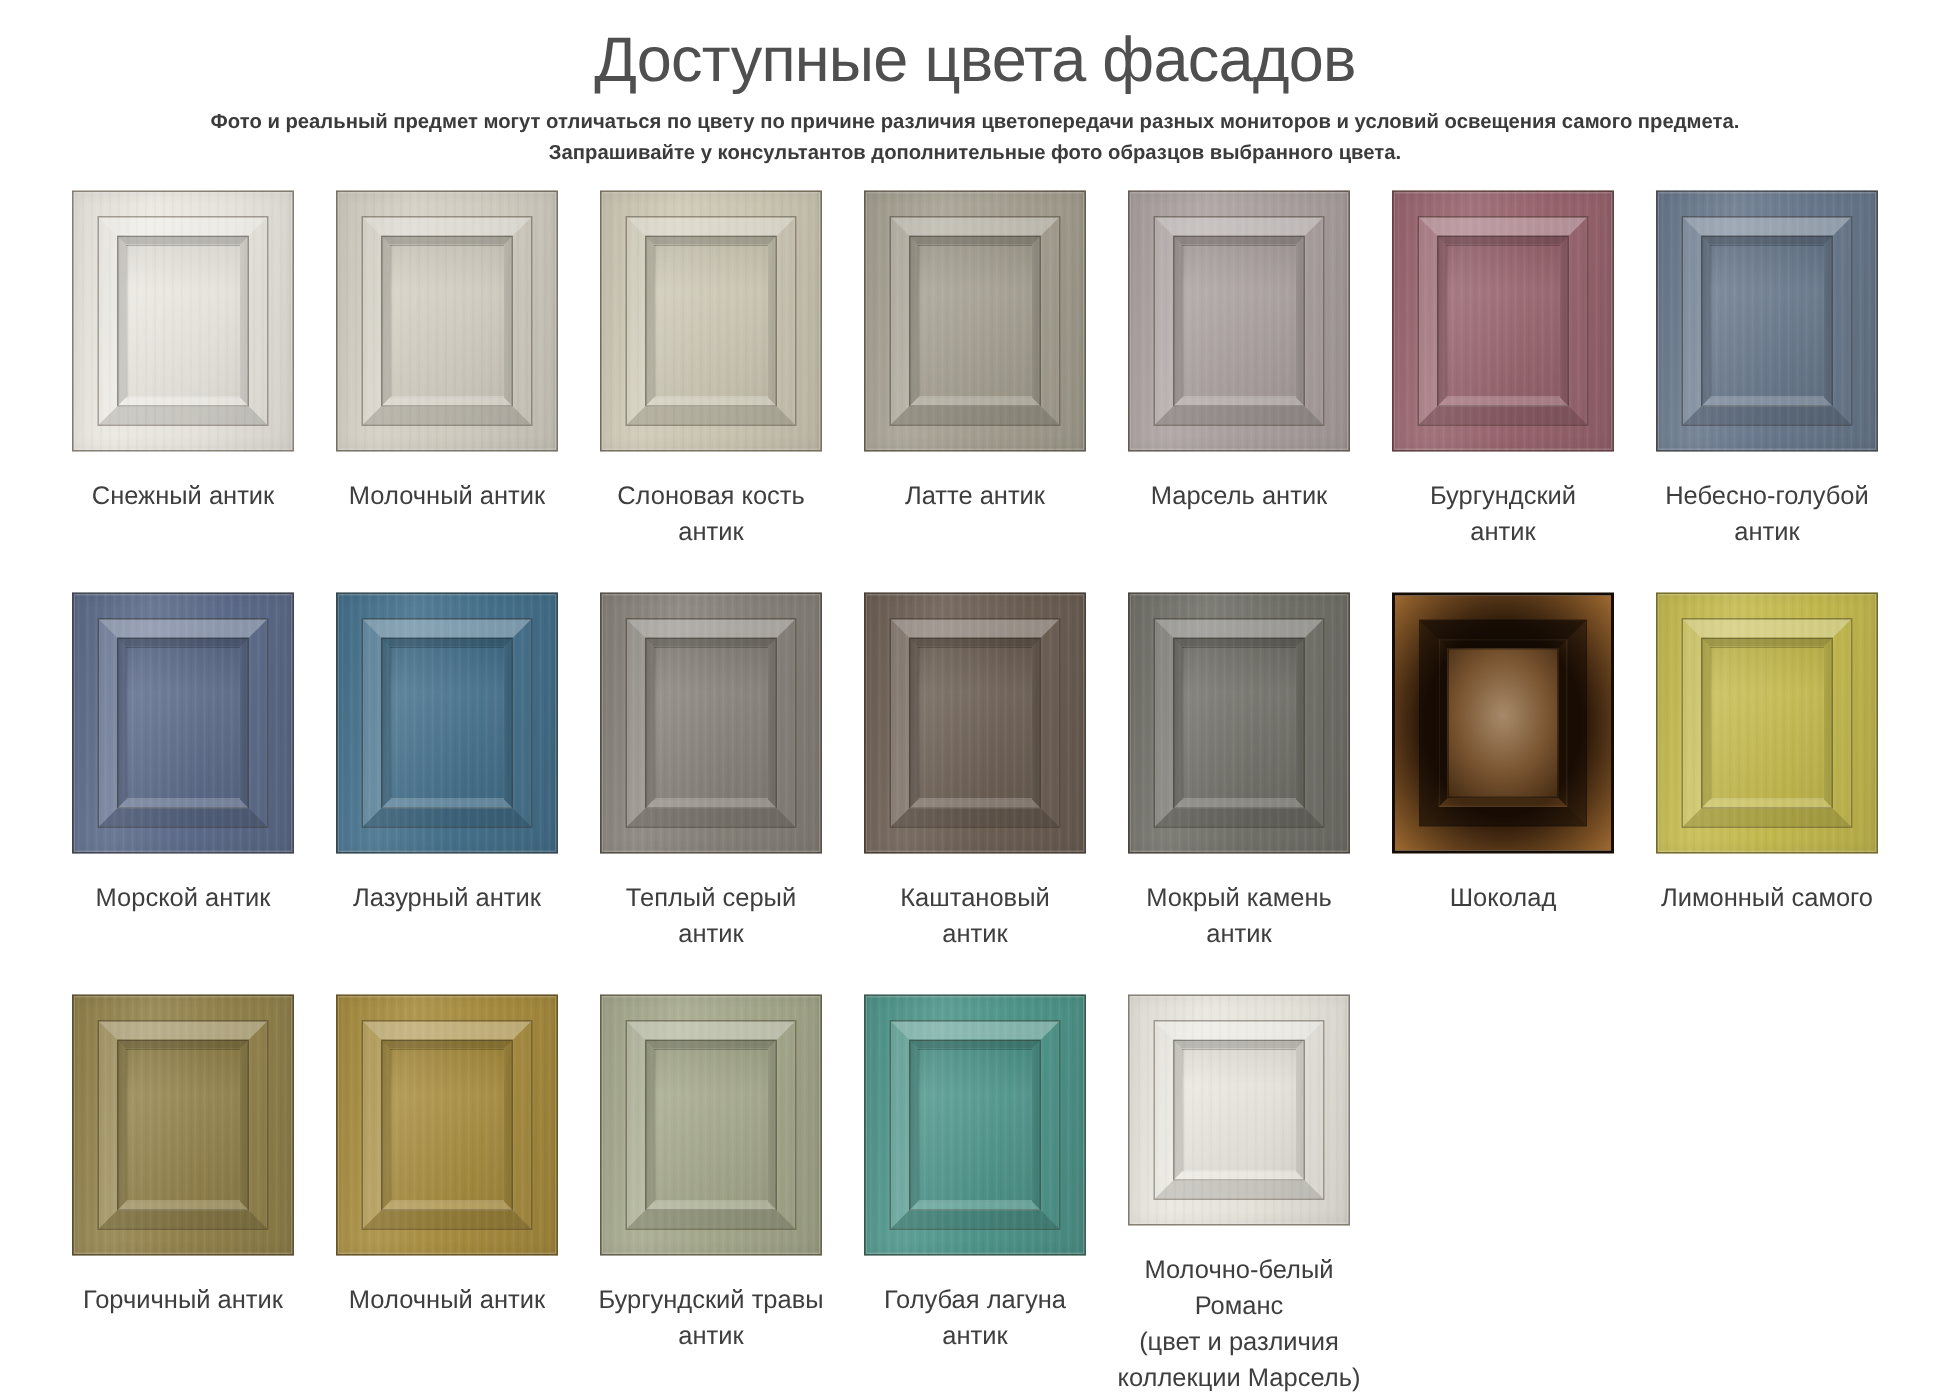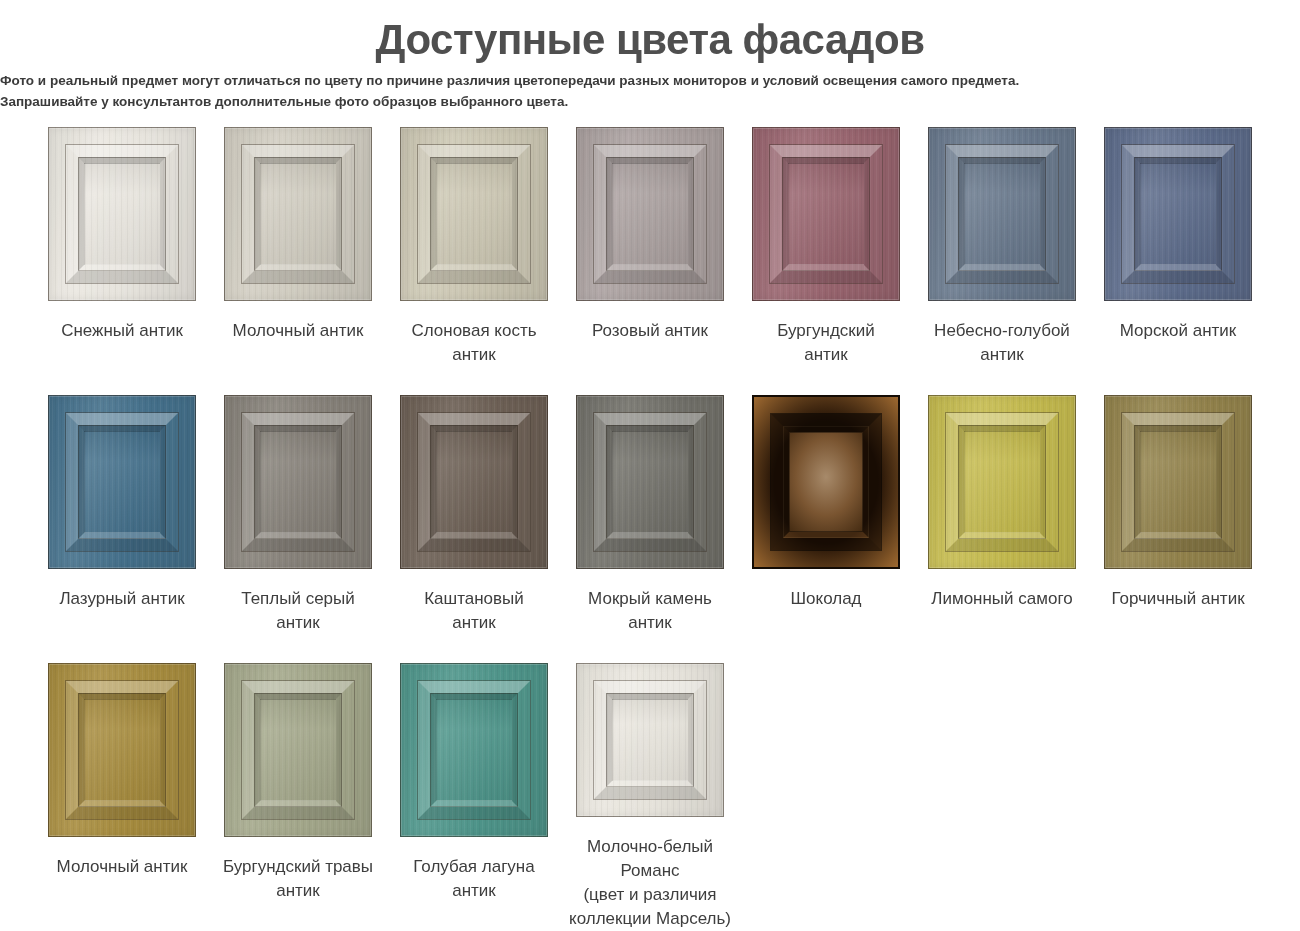--- a/index.html
+++ b/index.html
@@ -8,27 +8,27 @@
     width:1300px; height:931px;
     font-family:"Liberation Sans", sans-serif;
     color:#3e3e3e;
     overflow:hidden;
   }
   .page-title {
     margin-top:16px;
     text-align:center;
     font-size:42px;
     line-height:48px;
-    font-weight:700;
+    font-weight:400;
     letter-spacing:-0.5px;
     color:#4f4f4f;
   }
   .disclaimer {
     margin-top:6px;
-    text-align:left;
+    text-align:center;
     font-size:13.5px;
     line-height:21px;
     font-weight:700;
     color:#3b3b3b;
     white-space:pre-line;
   }
   .palette-grid {
     width:1204px;
     margin:15px auto 0;
     display:grid;
@@ -131,28 +131,38 @@
       <div class="door-bevel">
           <div class="door-step">
             <div class="door-panel"></div>
           </div>
         </div>
     </div>
     <figcaption class="swatch-label">Слоновая кость
 антик</figcaption>
   </figure>
   <figure class="tile">
+    <div class="door" style="--base: #a5a091;">
+      <div class="door-bevel">
+          <div class="door-step">
+            <div class="door-panel"></div>
+          </div>
+        </div>
+    </div>
+    <figcaption class="swatch-label">Латте антик</figcaption>
+  </figure>
+  <figure class="tile">
     <div class="door" style="--base: #aba1a0;">
       <div class="door-bevel">
           <div class="door-step">
             <div class="door-panel"></div>
           </div>
         </div>
     </div>
-    <figcaption class="swatch-label">Розовый антик</figcaption>
+    <figcaption class="swatch-label">Марсель антик</figcaption>
   </figure>
   <figure class="tile">
     <div class="door" style="--base: #99656f;">
       <div class="door-bevel">
           <div class="door-step">
             <div class="door-panel"></div>
           </div>
         </div>
     </div>
     <figcaption class="swatch-label">Бургундский

